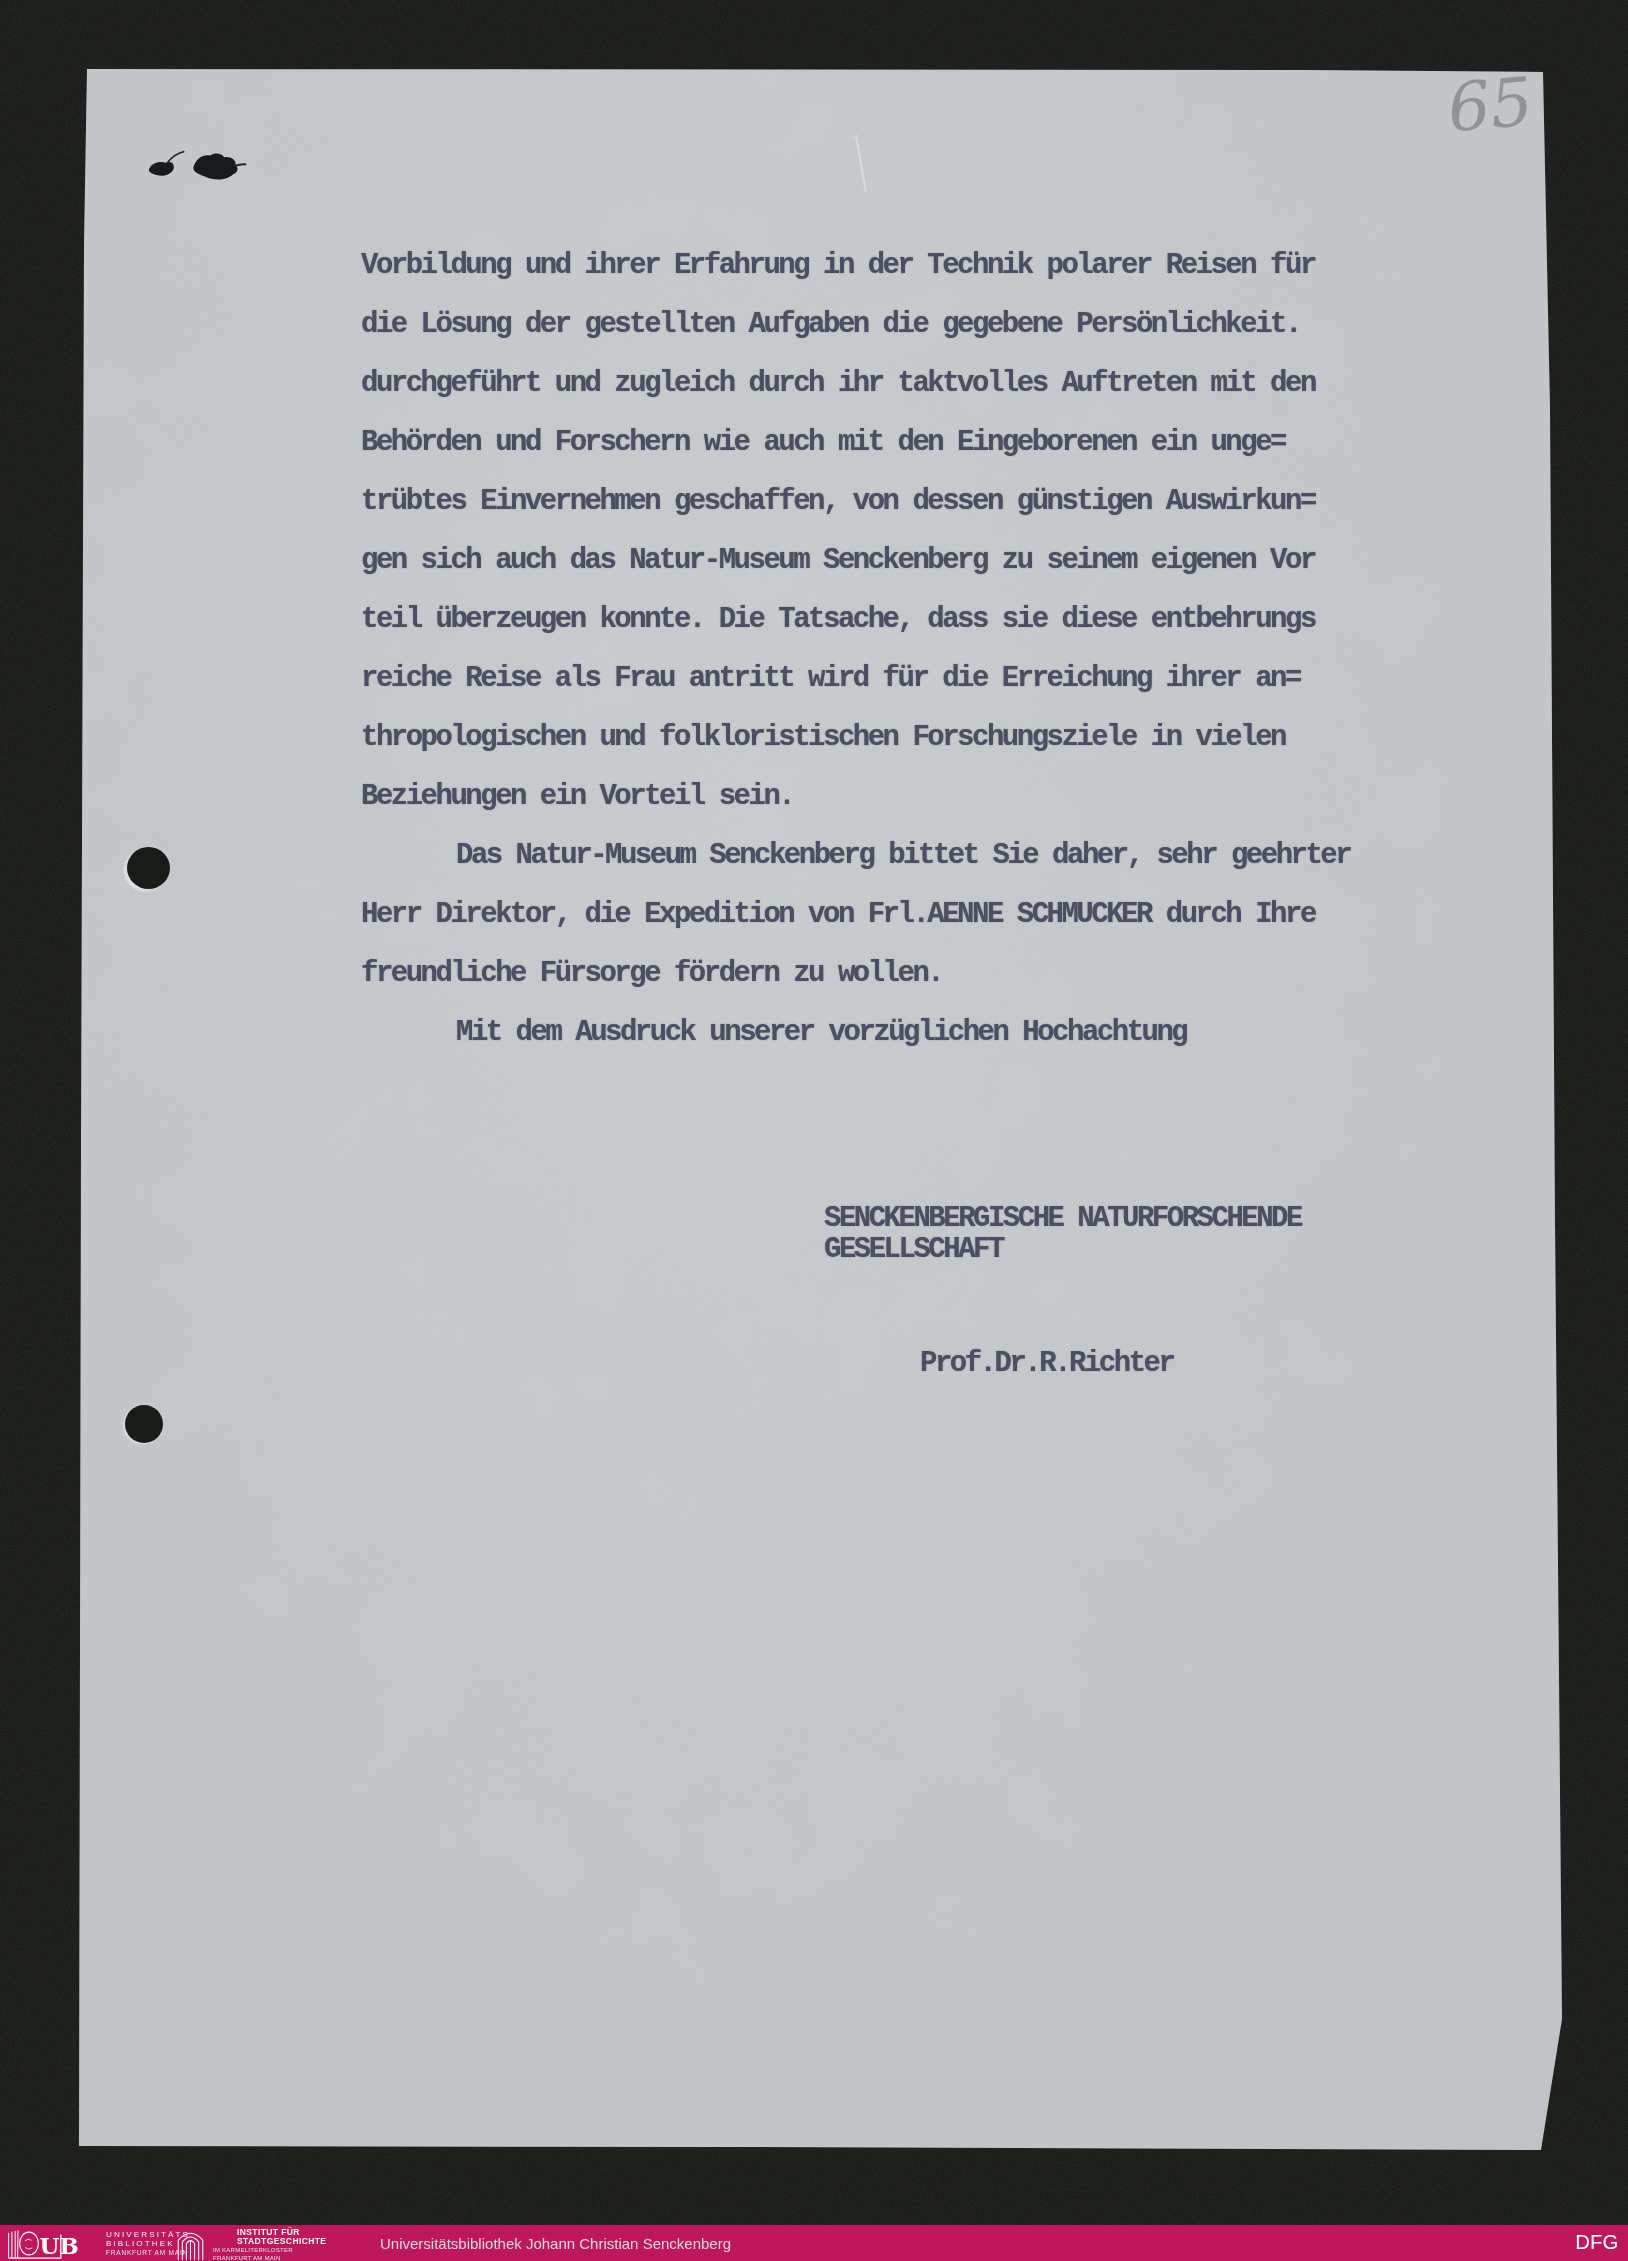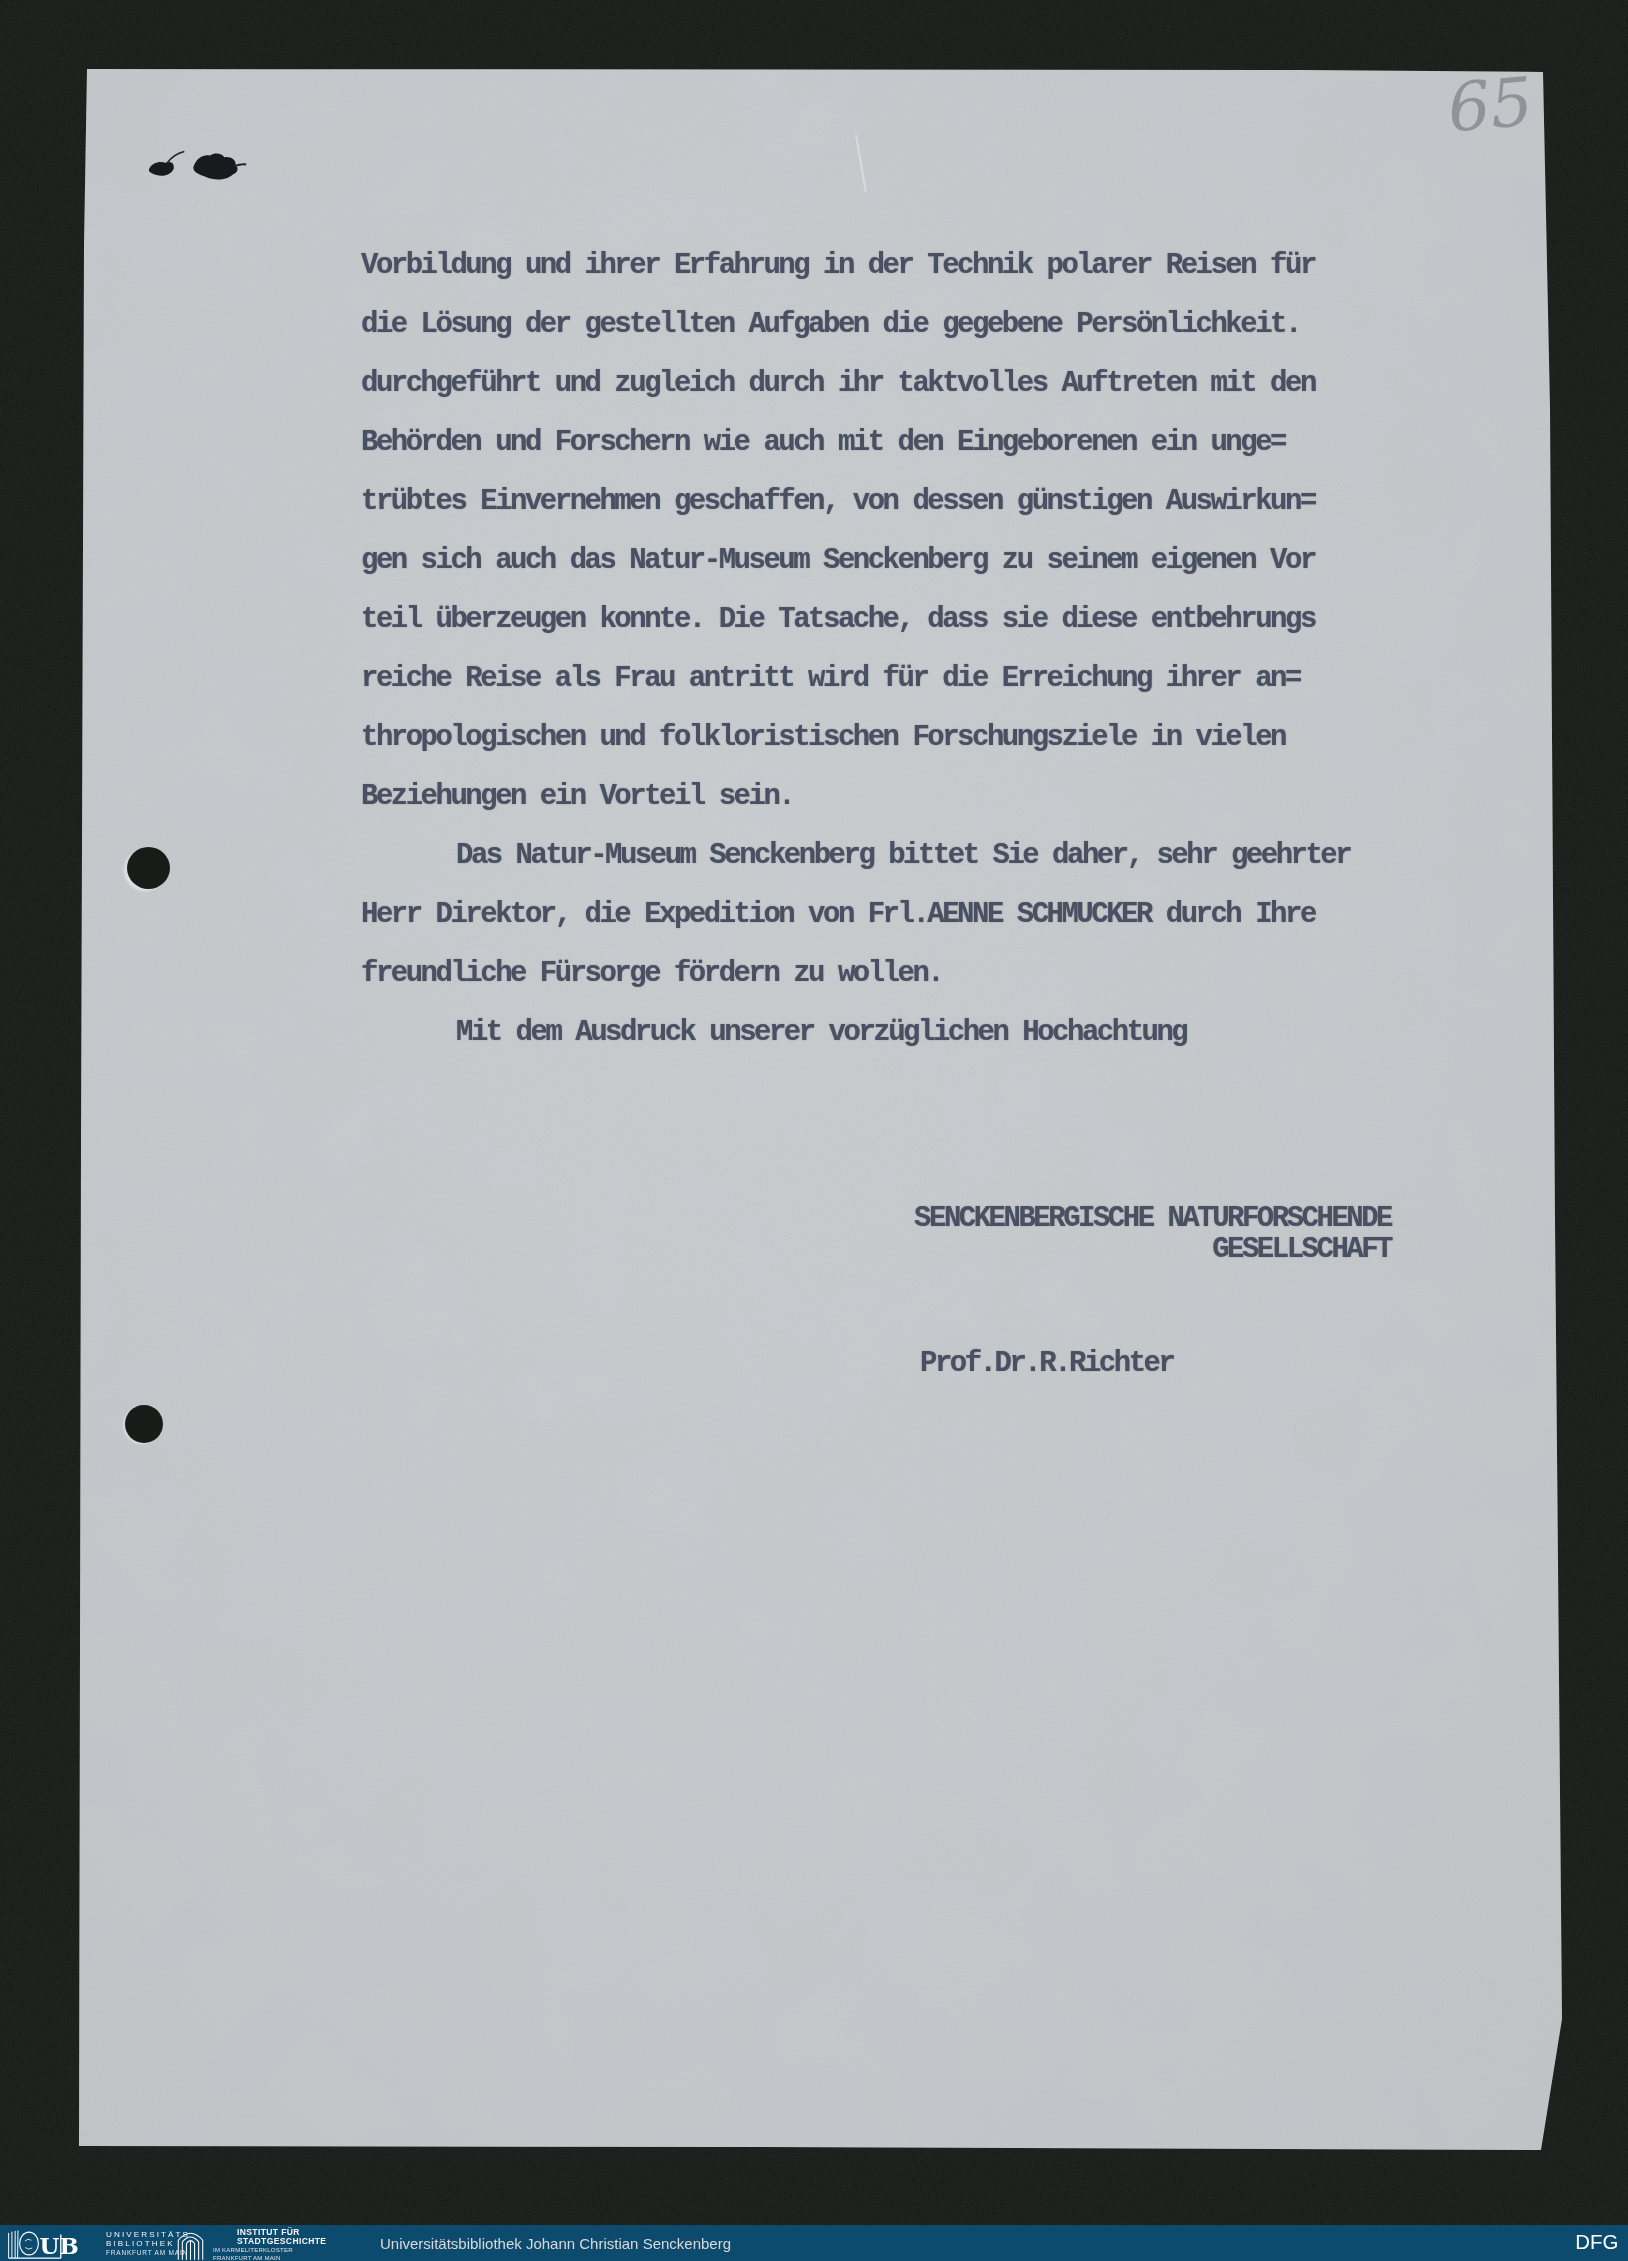--- a/index.html
+++ b/index.html
@@ -24,36 +24,36 @@
   .tw {
     font-family:"Liberation Mono", monospace;
     font-size:29px; letter-spacing:-2.5px; font-weight:bold;
     color:#4a4f62; text-shadow:0 0 1.3px rgba(70,75,96,.55);
   }
   .body-text { position:absolute; left:361px; top:236px; line-height:59px; }
   .line { white-space:nowrap; height:59px; }
   .line.indent { padding-left:95px; }
 
   .sig-org {
-    position:absolute; left:792px; top:1204px; width:599px;
-    line-height:30.5px; text-align:right;
+    position:absolute; left:824px; top:1204px; width:599px;
+    line-height:30.5px; text-align:left;
   }
   .sig-org div { white-space:nowrap; }
   .sig-name { position:absolute; left:920px; top:1345px; white-space:nowrap; line-height:37px; }
 
   
   .hole { position:absolute; border-radius:50%; background:#191b19; }
   .hole-top { left:127px; top:847px; width:43px; height:42px;
               box-shadow:-3.3px 2.4px 2.4px rgba(240,242,245,.55); }
   .hole-bottom { left:125px; top:1405px; width:38px; height:38px;
                  box-shadow:-2.4px 1.6px 1.6px rgba(240,242,245,.4); }
 
   
   .footer { position:absolute; left:0; top:2225px; width:1629px; height:37px;
-            background:#0c4a6e; }
+            background:#be185d; }
   .footer * { color:#f0f0f0; }
   .ub-icon { position:absolute; left:6.5px; top:2.4px; }
   .ub-text { position:absolute; left:82px; top:4.9px;margin-left:24px; }
   .ub-text .l1, .ub-text .l2 { font-size:8.1px; letter-spacing:2.1px; line-height:9.4px;
                                 color:#f4f4f4; white-space:nowrap; }
   .ub-text .l3 { font-size:6.5px; letter-spacing:0.8px; line-height:8.1px; color:#e6e6e6; white-space:nowrap; }
   .isg-icon { position:absolute; left:175px; top:2.4px; }
   .isg-text { position:absolute; left:213px; top:3.3px; }
   .isg-text .b { font-size:8.5px; font-weight:bold; letter-spacing:0.4px; line-height:9px;
                  color:#f6f6f6; white-space:nowrap;margin-left:24px; }

